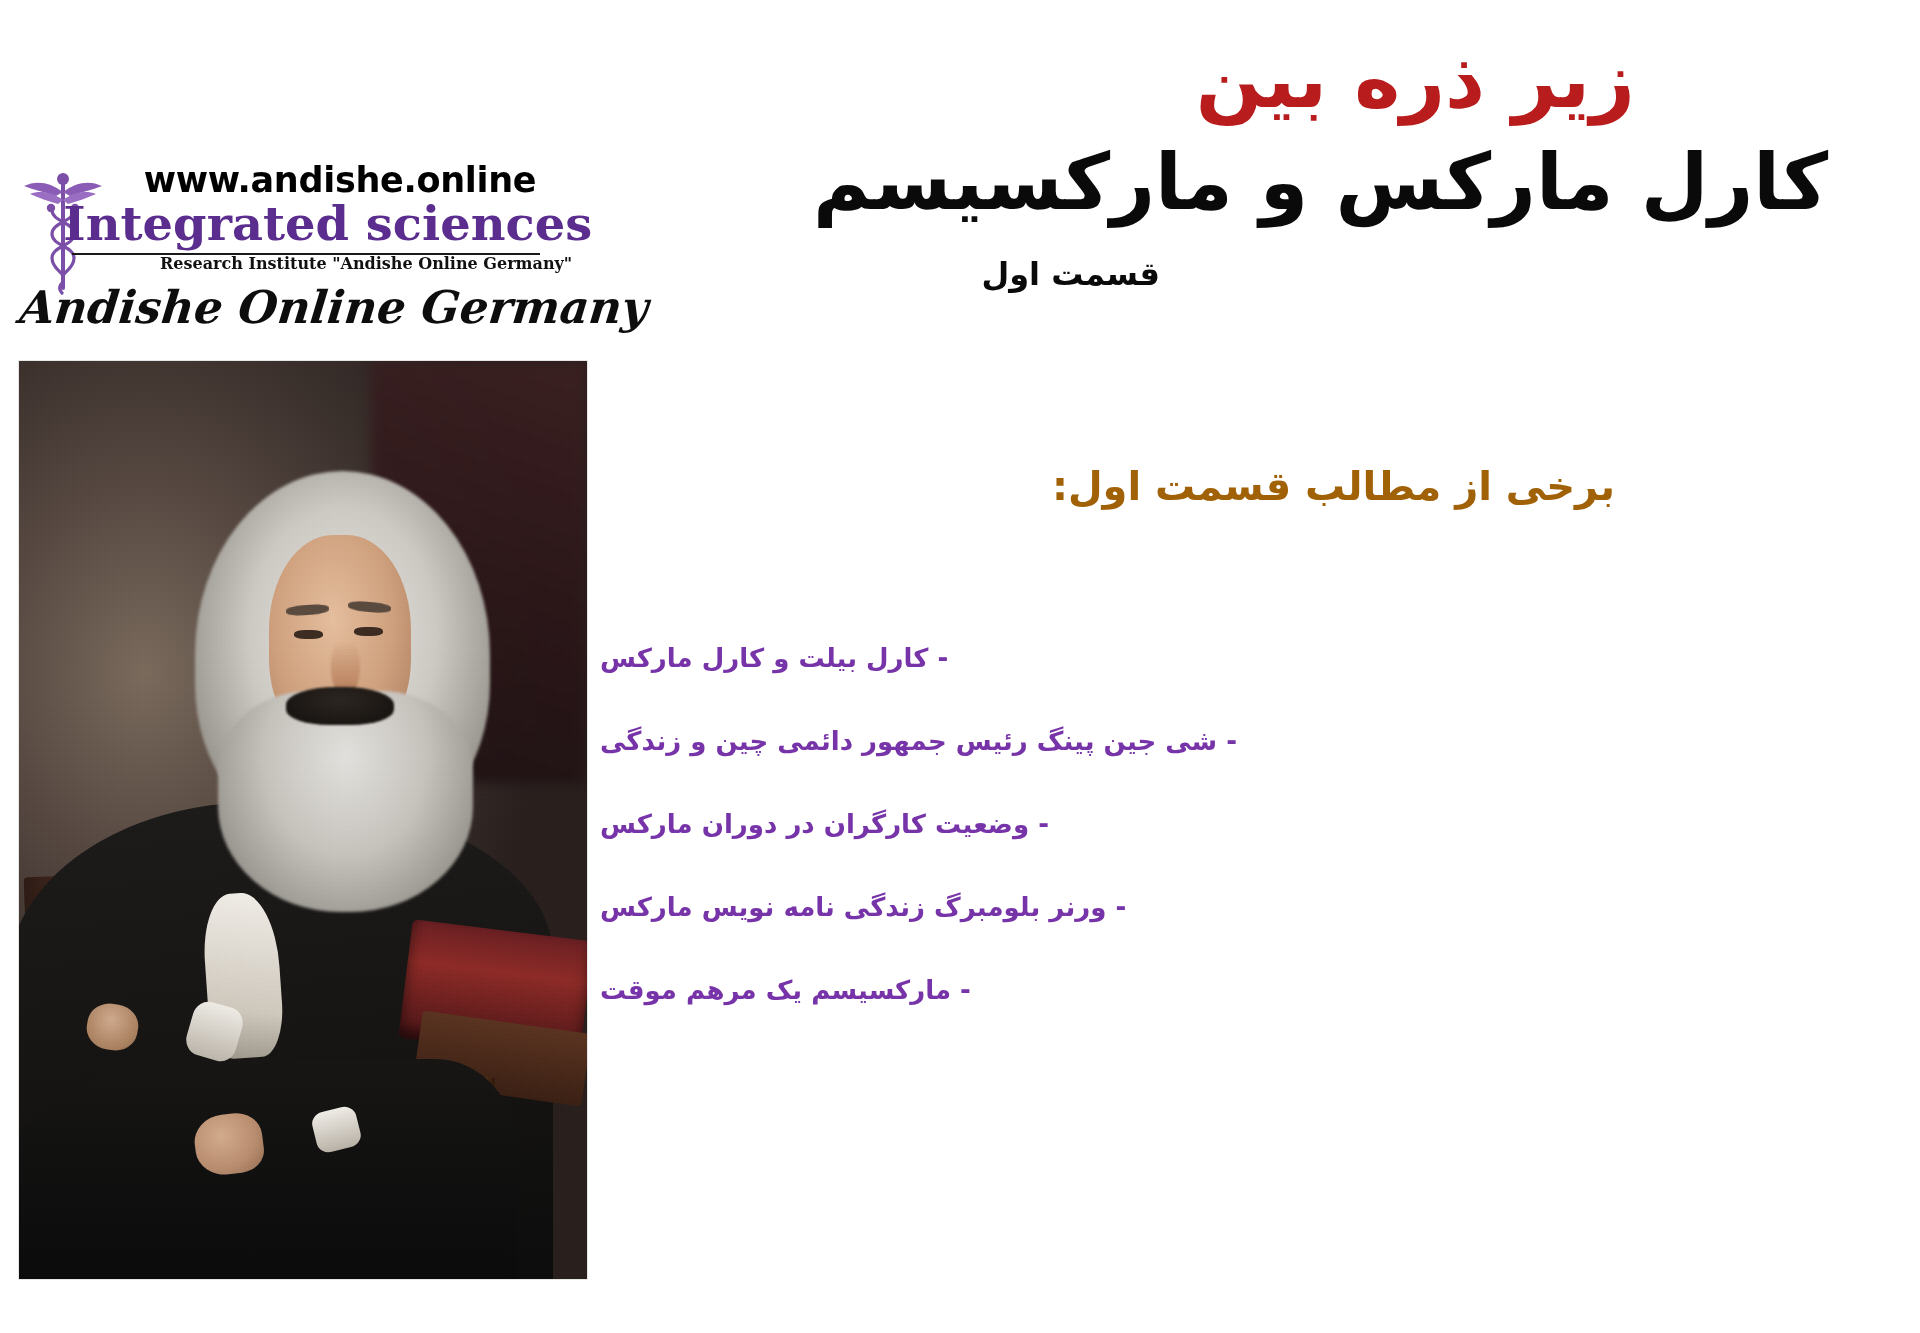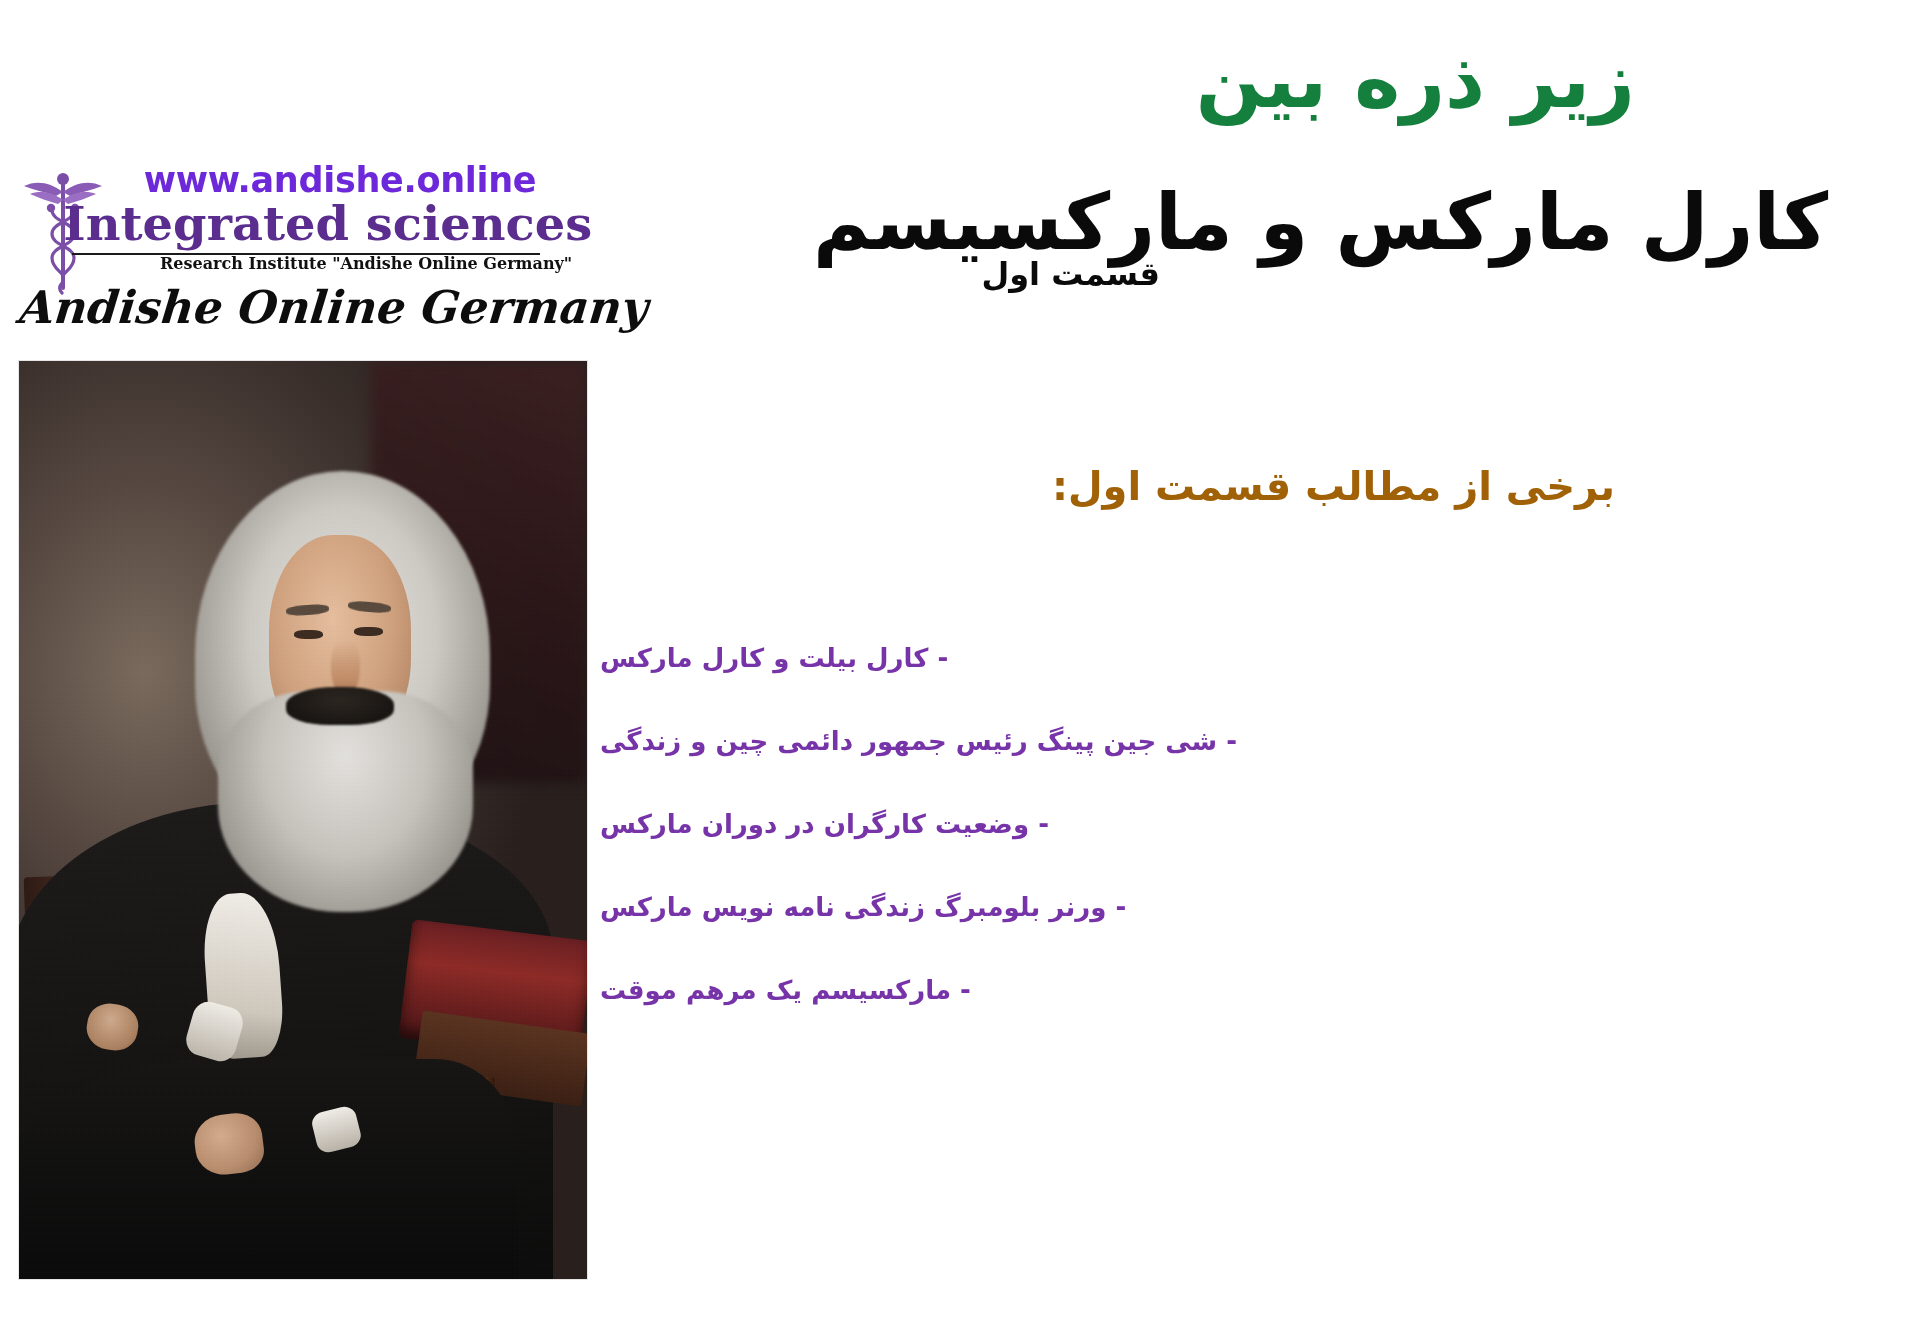--- a/index.html
+++ b/index.html
@@ -35,21 +35,21 @@
   #logo-url {
     position: absolute;
     left: 130px;
     top: 3px;
     width: 400px;
     text-align: center;
     direction: ltr;
     font-family: "DejaVu Sans", "Liberation Sans", sans-serif;
     font-size: 35px;
     font-weight: 700;
-    color: #6d28d9;
+    color: #000000;
     letter-spacing: -0.3px;
     line-height: 1;
     white-space: nowrap;
   }
   #logo-main {
     position: absolute;
     left: 58px;
     top: 40px;
     width: 480px;
     text-align: center;
@@ -323,37 +323,36 @@
   }
 
   
   #title-line1 {
     position: absolute;
     right: 285px;
     top: 38px;
     font-family: "DejaVu Sans", "Liberation Sans", sans-serif;
     font-size: 78px;
     font-weight: 700;
-    color: #15803d;
+    color: #b91c1c;
     direction: rtl;
     white-space: nowrap;
     line-height: 1.1;
   }
   #title-line2 {
     position: absolute;
     right: 92px;
     top: 140px;
     font-family: "DejaVu Sans", "Liberation Sans", sans-serif;
     font-size: 78px;
     font-weight: 700;
     color: #0a0a0a;
     direction: rtl;
     white-space: nowrap;
     line-height: 1.1;
-    margin-top: 40px;
   }
   #title-part {
     position: absolute;
     right: 760px;
     top: 255px;
     font-family: "DejaVu Sans", "Liberation Sans", sans-serif;
     font-size: 32px;
     font-weight: 700;
     color: #0a0a0a;
     direction: rtl;

